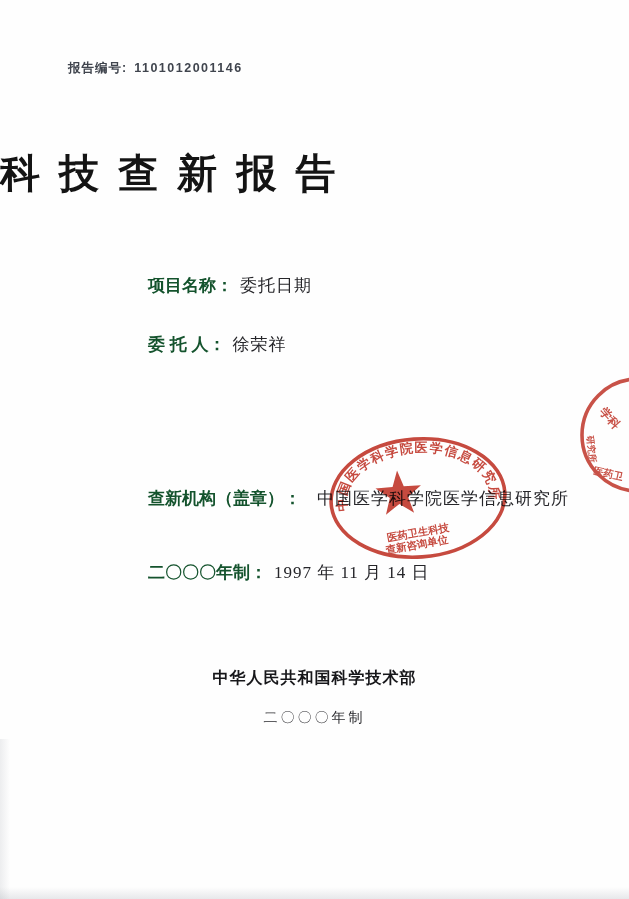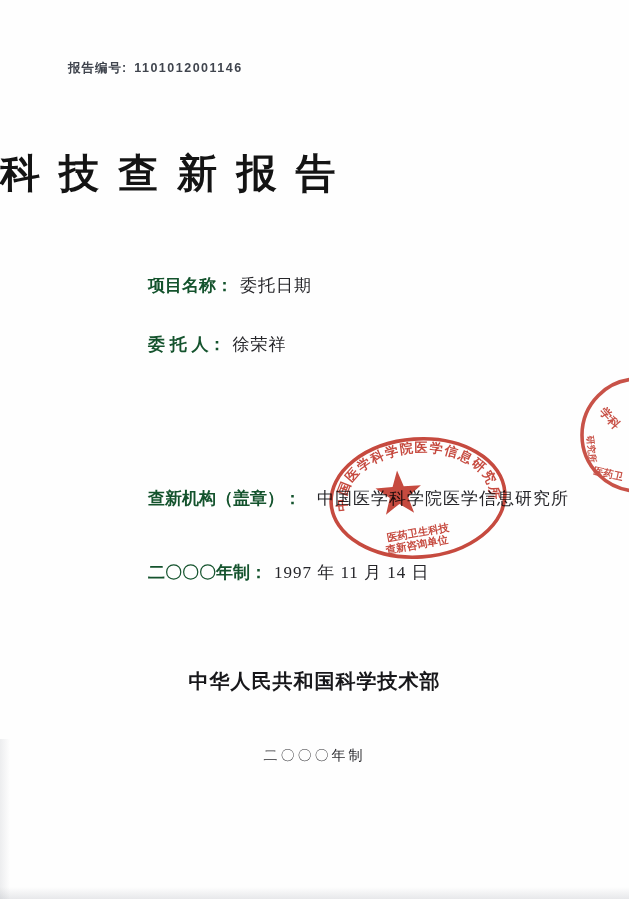--- a/index.html
+++ b/index.html
@@ -50,25 +50,25 @@
   .field .value{
     font-family:"Liberation Serif", serif;
     color:#26262a;margin-left:7px;letter-spacing:1px;
   }
   .f1{top:275px;} .f2{top:334px;} .f3{top:418px;} .f4{top:488px;} .f5{top:562px;}
   .f4 .value{margin-left:16px;}
 
   .issuer{
     position:absolute;top:668px;left:0;width:100%;text-align:center;
     font-family:Liberation Serif, serif;
-    font-size:20px;font-weight:bold;color:#17171a;letter-spacing:1px;
+    font-size:16px;font-weight:bold;color:#17171a;letter-spacing:1px;
   }
   .edition{
     position:absolute;top:709px;left:0;width:100%;text-align:center;
-    font-size:14px;color:#2a2a2e;letter-spacing:3px;margin-top:38px;
+    font-size:14px;color:#2a2a2e;letter-spacing:3px;
   }
 
   .seal-main{
     position:absolute;left:325px;top:433px;width:186px;height:130px;
     transform:rotate(-4deg);
     mix-blend-mode:multiply;opacity:.92;
     pointer-events:none;
   }
   .seal-edge{
     position:absolute;left:573px;top:372px;width:56px;height:135px;

